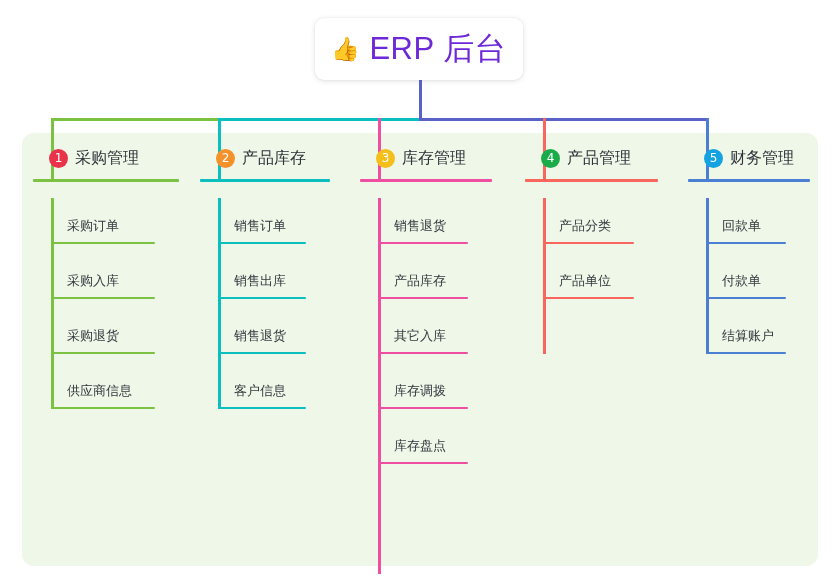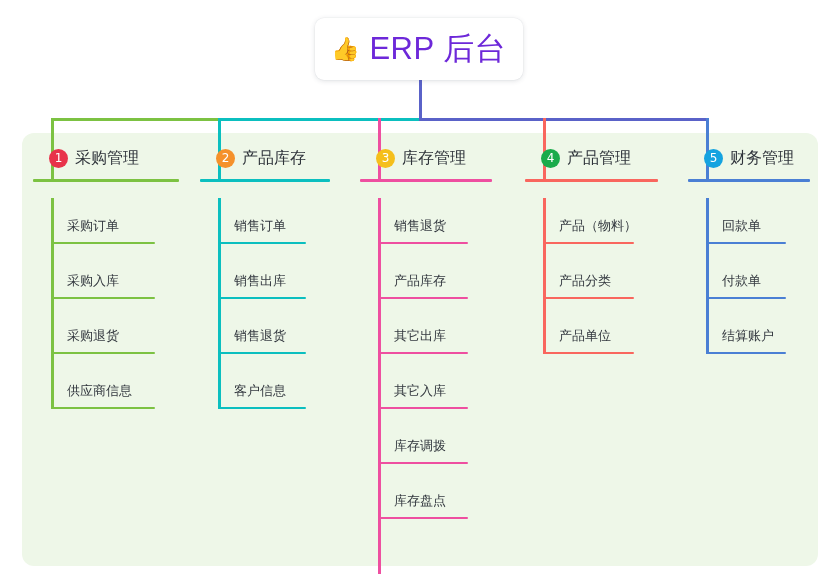--- a/index.html
+++ b/index.html
@@ -143,24 +143,20 @@
           <div class="spine" style="background: rgb(238, 79, 160); height: 376px;"></div>
           <div class="leaf">
             <span class="leaf-label">销售退货</span>
             <div class="leaf-rule" style="background: rgb(238, 79, 160); width: 90px;"></div>
           </div>
           <div class="leaf">
             <span class="leaf-label">产品库存</span>
             <div class="leaf-rule" style="background: rgb(238, 79, 160); width: 90px;"></div>
           </div>
           <div class="leaf">
-            <span class="leaf-label">其它出库</span>
-            <div class="leaf-rule" style="background: rgb(238, 79, 160); width: 90px;"></div>
-          </div>
-          <div class="leaf">
             <span class="leaf-label">其它入库</span>
             <div class="leaf-rule" style="background: rgb(238, 79, 160); width: 90px;"></div>
           </div>
           <div class="leaf">
             <span class="leaf-label">库存调拨</span>
             <div class="leaf-rule" style="background: rgb(238, 79, 160); width: 90px;"></div>
           </div>
           <div class="leaf">
             <span class="leaf-label">库存盘点</span>
             <div class="leaf-rule" style="background: rgb(238, 79, 160); width: 90px;"></div>
@@ -169,24 +165,20 @@
       </div>
       <div class="col" style="left: 525px; top: 145px;">
         <div class="col-head">
           <span class="badge" style="background: rgb(26, 171, 75);">4</span>
           <span class="col-name">产品管理</span>
         </div>
         <div class="head-rule" style="width: 133px; background: rgb(249, 102, 94);"></div>
         <div class="leaves">
           <div class="spine" style="background: rgb(249, 102, 94); height: 156px;"></div>
           <div class="leaf">
-            <span class="leaf-label">产品（物料）</span>
-            <div class="leaf-rule" style="background: rgb(249, 102, 94); width: 91px;"></div>
-          </div>
-          <div class="leaf">
             <span class="leaf-label">产品分类</span>
             <div class="leaf-rule" style="background: rgb(249, 102, 94); width: 91px;"></div>
           </div>
           <div class="leaf">
             <span class="leaf-label">产品单位</span>
             <div class="leaf-rule" style="background: rgb(249, 102, 94); width: 91px;"></div>
           </div>
         </div>
       </div>
       <div class="col" style="left: 688px; top: 145px;">

